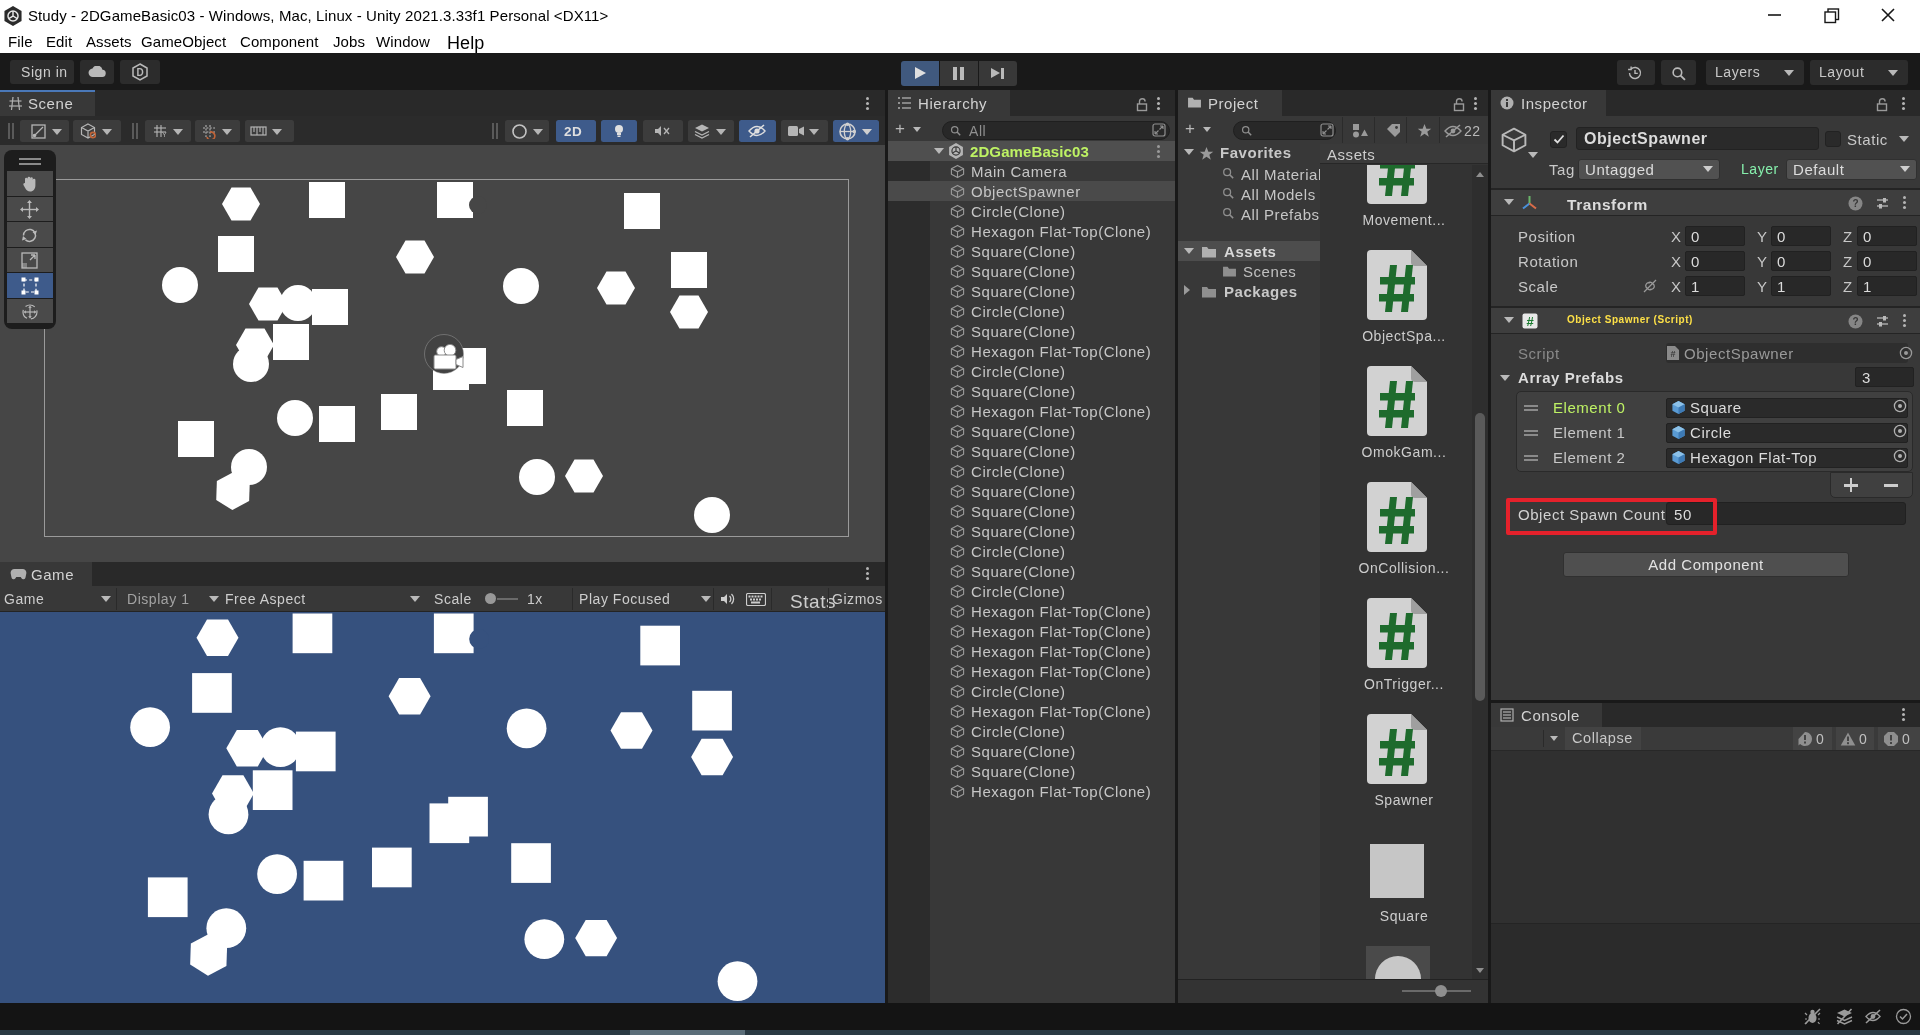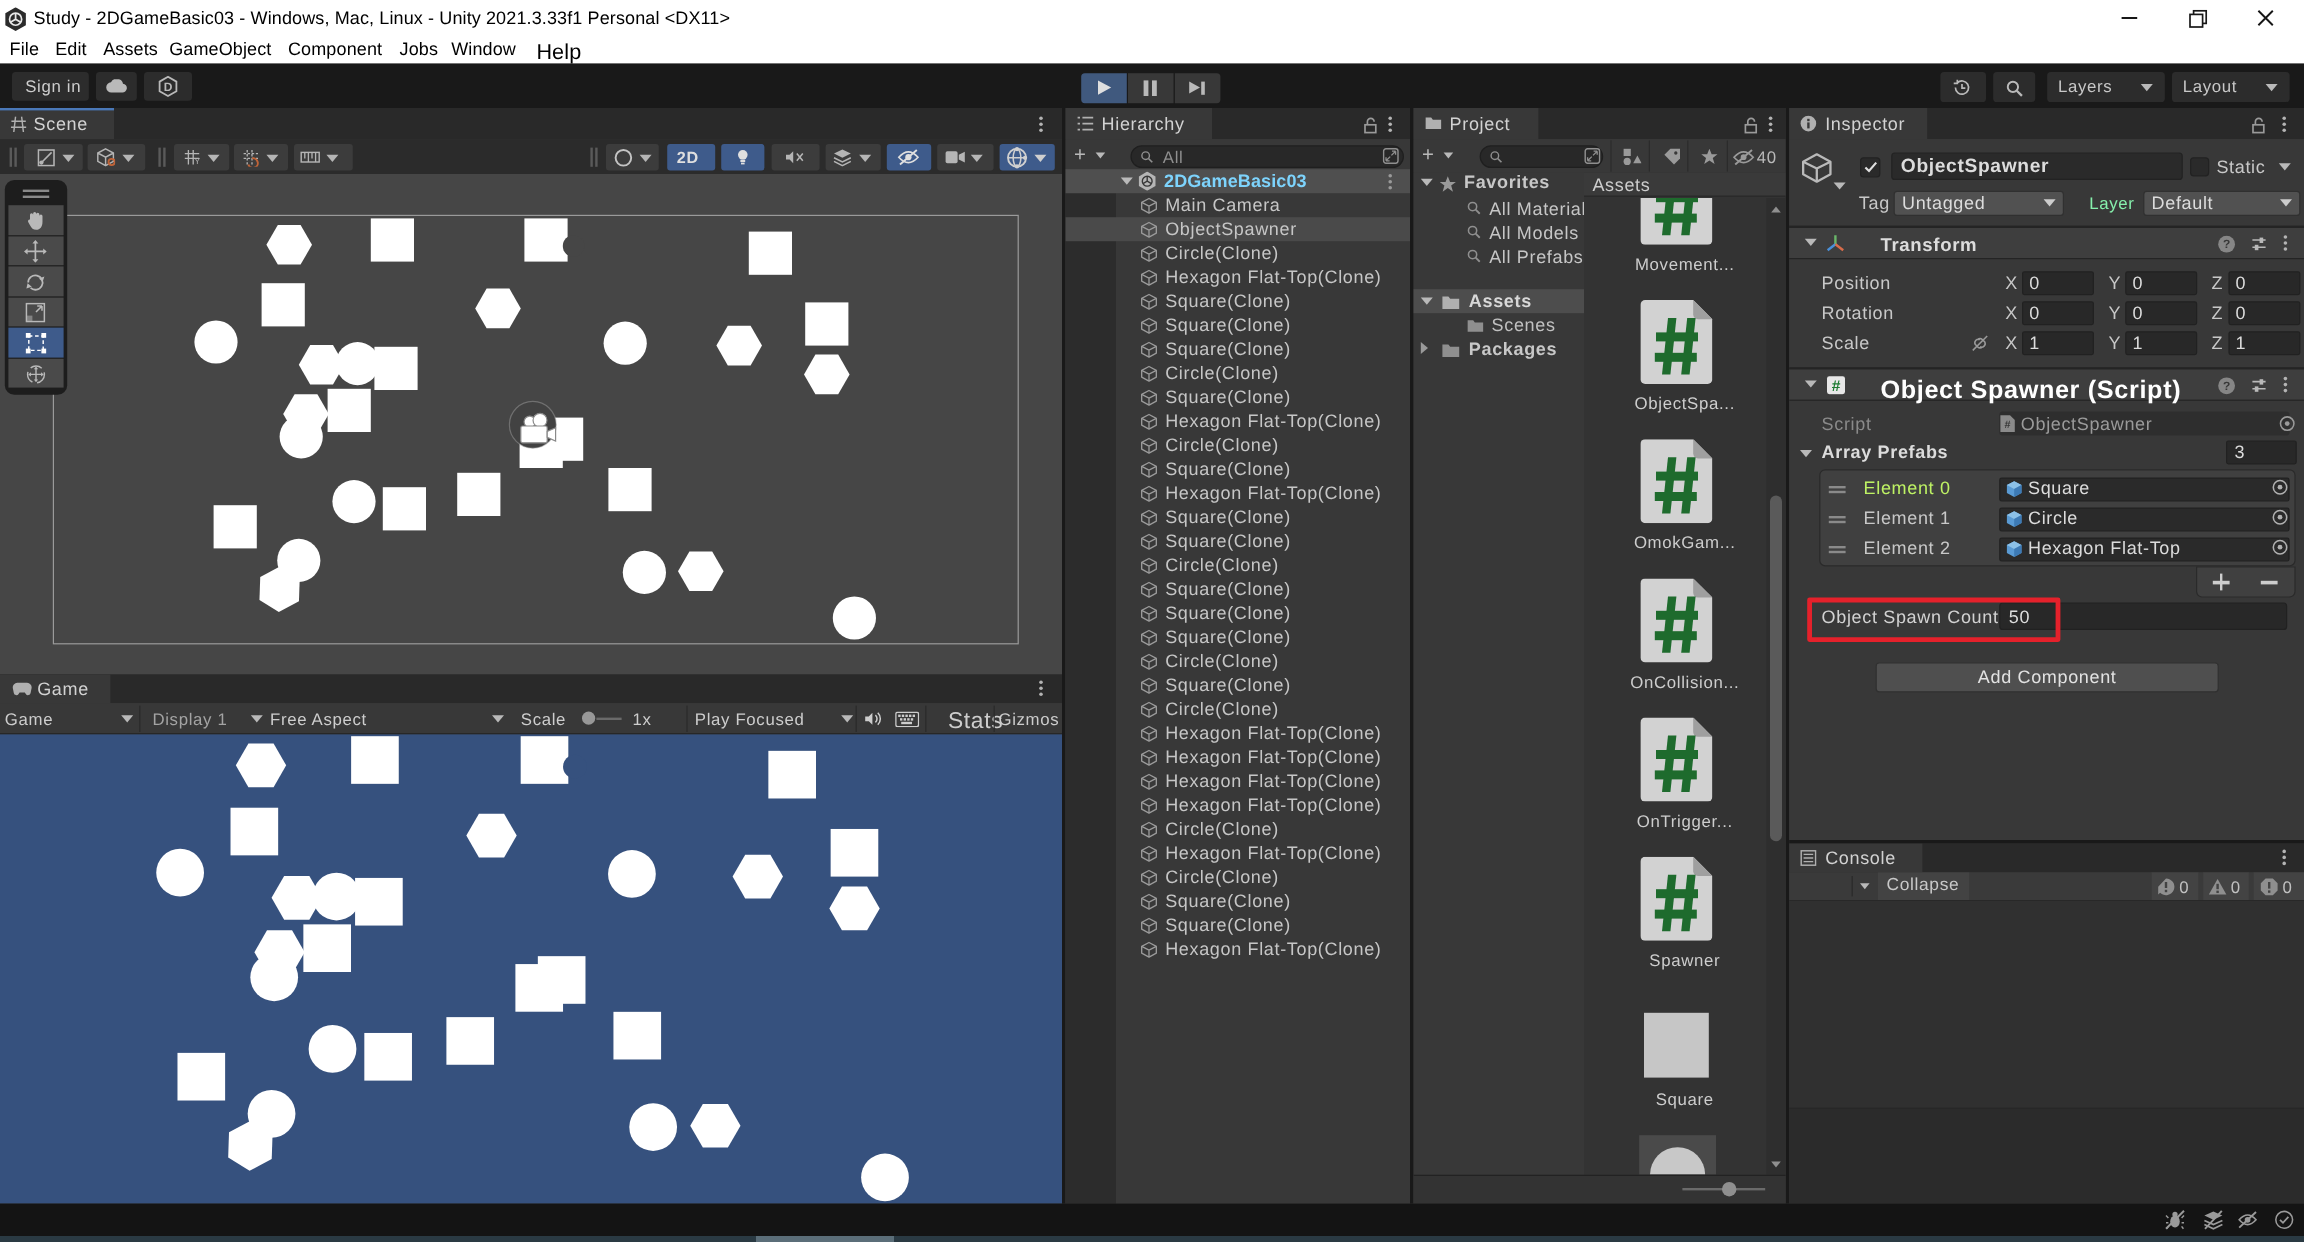--- a/index.html
+++ b/index.html
@@ -376,21 +376,21 @@
   </svg>
 <div class="abs" style="left:888px;top:144px;width:287px;height:859px;background:#383838"></div>
 <div class="abs" style="left:888px;top:161px;width:42px;height:842px;background:#2c2c2c"></div>
 <div class="abs" style="left:888px;top:141px;width:287px;height:20px;background:#4f4f4f"></div>
 <div style="position:absolute;left:934px;top:148px;width:0;height:0;border-left:5px solid transparent;border-right:5px solid transparent;border-top:6px solid #b9b9b9"></div>
 <svg class="abs" style="left:948px;top:143px" width="16" height="16" viewBox="0 0 20 22">
 <path d="M10 0 L19.5 5.5 L19.5 16.5 L10 22 L0.5 16.5 L0.5 5.5 Z" fill="#b5b5b5"></path>
 <circle cx="10" cy="11" r="5.6" fill="none" stroke="#383838" stroke-width="1.6"></circle>
 <path d="M10 5.4 L10 11 L5.2 13.8 M10 11 L14.8 13.8" stroke="#383838" stroke-width="1.6" fill="none"></path>
   </svg>
-<div class="txt t0" style="left:970px;top:143px;font-size:15px;font-weight:bold;color:#7dd3fc">2DGameBasic03</div>
+<div class="txt t0" style="left:970px;top:143px;font-size:15px;font-weight:bold;color:#bef264">2DGameBasic03</div>
 <div style="position:absolute;left:1157px;top:145px;width:3px;height:3px;background:#9a9a9a;border-radius:50%;box-shadow:0 5px 0 #9a9a9a,0 10px 0 #9a9a9a"></div>
 <svg style="position:absolute;left:950px;top:164px" width="15" height="15" viewBox="0 0 16 16">
 <g fill="none" stroke="#9a9a9a" stroke-width="1.2" stroke-linejoin="round">
 <path d="M8 1.5 L14.5 5 L14.5 11 L8 14.5 L1.5 11 L1.5 5 Z"></path>
 <path d="M1.5 5 L8 8.2 L14.5 5 M8 8.2 L8 14.5"></path>
     </g>
   </svg>
 <div class="txt" style="left:971px;top:163px;font-size:15px;color:#c6c6c6">Main Camera</div>
 <div class="abs" style="left:888px;top:181px;width:287px;height:20px;background:#4a4a4a"></div>
 <svg style="position:absolute;left:950px;top:184px" width="15" height="15" viewBox="0 0 16 16">
@@ -647,21 +647,21 @@
     <circle cx="10.5" cy="4.5" r="1.4" fill="#383838"></circle>
   </svg>
 <svg style="position:absolute;left:1417px;top:123px" width="15" height="15" viewBox="0 0 16 16">
 <path d="M8 1 L10 6 L15.2 6 L11 9.2 L12.6 14.6 L8 11.4 L3.4 14.6 L5 9.2 L0.8 6 L6 6 Z" fill="#9a9a9a"></path>
   </svg>
 <svg class="abs" style="left:1443px;top:124px" width="20" height="14" viewBox="0 0 20 14">
 <path d="M2 7 q8 -9 16 0 q-8 9 -16 0 Z" fill="none" stroke="#9a9a9a" stroke-width="1.4"></path>
 <circle cx="10" cy="7" r="2.4" fill="#9a9a9a"></circle>
     <line x1="3" y1="13" x2="17" y2="1" stroke="#9a9a9a" stroke-width="1.6"></line>
   </svg>
-<div class="txt" style="left:1464px;top:123px;font-size:14px;color:#b9b9b9">40</div>
+<div class="txt" style="left:1464px;top:123px;font-size:14px;color:#b9b9b9">22</div>
 <div class="abs" style="left:1178px;top:144px;width:142px;height:859px;background:#383838"></div>
 <div style="position:absolute;left:1184px;top:149px;width:0;height:0;border-left:5px solid transparent;border-right:5px solid transparent;border-top:6px solid #b9b9b9"></div>
 <svg style="position:absolute;left:1199px;top:146px" width="15" height="15" viewBox="0 0 16 16">
 <path d="M8 1 L10 6 L15.2 6 L11 9.2 L12.6 14.6 L8 11.4 L3.4 14.6 L5 9.2 L0.8 6 L6 6 Z" fill="#9a9a9a"></path>
   </svg>
 <div class="txt" style="left:1220px;top:144px;font-size:15px;font-weight:bold;color:#c8c8c8">Favorites</div>
 <svg style="position:absolute;left:1222px;top:167px" width="12" height="12" viewBox="0 0 14 14">
 <circle cx="6" cy="6" r="4" fill="none" stroke="#8f8f8f" stroke-width="1.5"></circle>
 <line x1="9" y1="9" x2="13" y2="13" stroke="#8f8f8f" stroke-width="1.8"></line>
   </svg>
@@ -869,21 +869,21 @@
 <path d="M6 4 a3 3 0 0 1 4 0 l2 2 a3 3 0 0 1 -4 4 M10 10 a3 3 0 0 1 -4 0 l-2 -2 a3 3 0 0 1 4 -4" fill="none" stroke="#9a9a9a" stroke-width="1.3"></path>
 <line x1="2" y1="13" x2="14" y2="1" stroke="#9a9a9a" stroke-width="1.3"></line>
   </svg>
 <div class="abs" style="left:1491px;top:306px;width:429px;height:2px;background:#242424"></div>
 <div class="abs" style="left:1491px;top:308px;width:429px;height:26px;background:#3e3e3e;border-bottom:1px solid #242424"></div>
 <div style="position:absolute;left:1504px;top:317px;width:0;height:0;border-left:5px solid transparent;border-right:5px solid transparent;border-top:6px solid #b9b9b9"></div>
 <svg class="abs" style="left:1522px;top:313px" width="16" height="16" viewBox="0 0 16 16">
 <rect x="0.5" y="0.5" width="15" height="15" rx="2" fill="#e8e8e8"></rect>
 <text x="8" y="12.5" font-size="13" font-weight="bold" fill="#1c7c31" text-anchor="middle" font-family="Liberation Sans">#</text>
   </svg>
-<div class="txt" style="left:1567px;top:314px;font-size:21px;font-weight:bold;color:#ffffff">Object Spawner (Script)</div>
+<div class="txt" style="left:1567px;top:314px;font-size:10px;font-weight:bold;color:#fde047">Object Spawner (Script)</div>
 <svg class="abs" style="left:1848px;top:314px" width="15" height="15" viewBox="0 0 15 15">
 <circle cx="7.5" cy="7.5" r="7" fill="#868686"></circle>
     <text x="7.5" y="11" font-size="10" font-weight="bold" fill="#383838" text-anchor="middle" font-family="Liberation Sans">?</text>
   </svg>
 <svg class="abs" style="left:1875px;top:314px" width="15" height="15" viewBox="0 0 15 15">
 <g stroke="#b9b9b9" stroke-width="1.3">
       <line x1="2" y1="4" x2="13" y2="4"></line>
       <line x1="2" y1="10" x2="13" y2="10"></line>
     </g>
 <rect x="8" y="2" width="3" height="4.5" fill="#b9b9b9"></rect>

